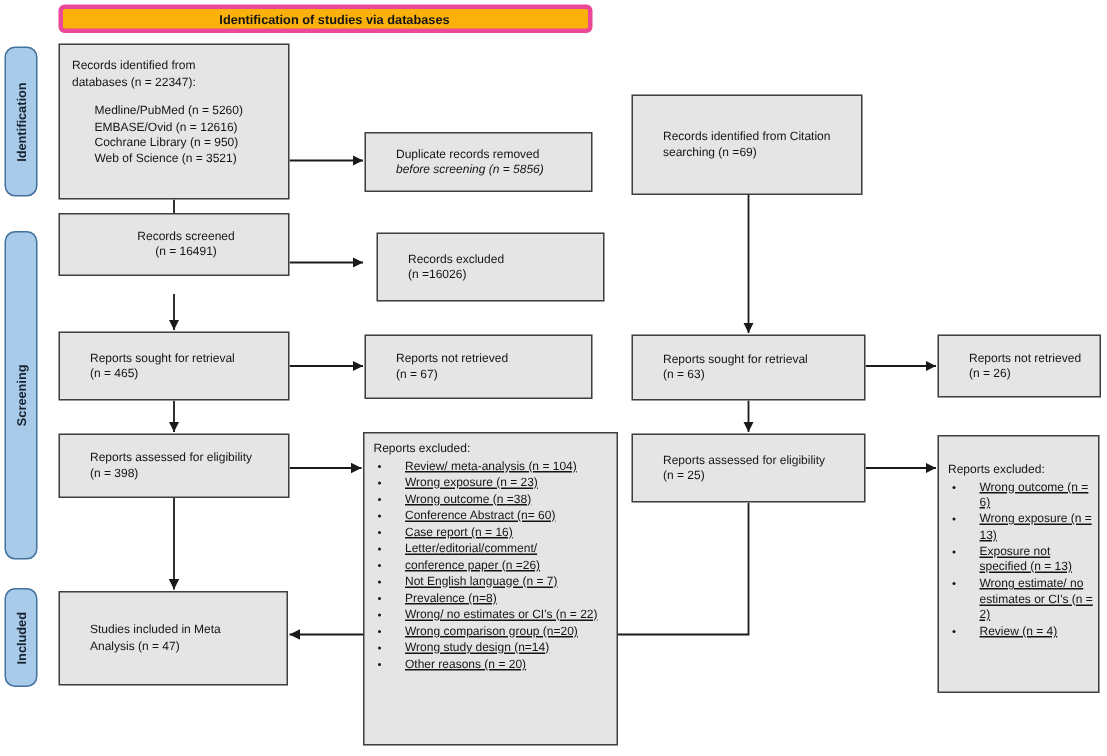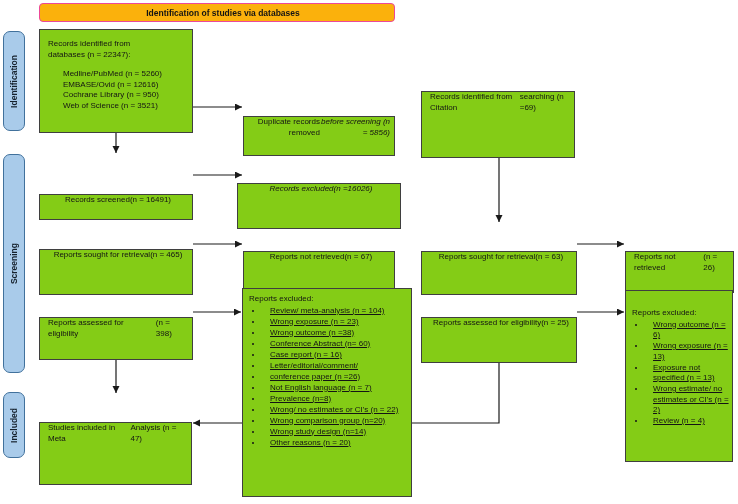--- a/index.html
+++ b/index.html
@@ -5,51 +5,51 @@
   html,body{margin:0;padding:0;background:#fff;}
   #canvas{
     position:relative;width:738px;height:504px;background:#ffffff;
     font-family:"Liberation Sans", sans-serif;color:#141414;overflow:hidden;
   }
   
   #arrows{position:absolute;left:0;top:0;z-index:1;}
   
   .banner{
     position:absolute;z-index:2;height:19px;border-radius:4px;
-    background:#FBB10C;border:1px solid #ec4899;box-sizing:border-box;
+    background:#FBB10C;border:3px solid #ec4899;box-sizing:border-box;
     display:flex;align-items:center;justify-content:center;
     font-size:8.5px;font-weight:bold;color:#141414;padding-left:12px;
   }
   .banner-left{left:39px;top:3px;width:356px;}
   .banner-right{left:422px;top:3px;width:314px;}
   
   .tab{
     position:absolute;z-index:2;left:3px;width:22px;border-radius:7px;
     background:#A9CBEA;border:1px solid #41719C;box-sizing:border-box;
     display:flex;align-items:center;justify-content:center;
   }
   .tab span{
     writing-mode:vertical-rl;transform:rotate(180deg);
     font-size:8.5px;font-weight:bold;white-space:nowrap;color:#16222e;
   }
   .tab-identification{top:31px;height:100px;}
   .tab-screening{top:154px;height:219px;}
   .tab-included{top:392px;height:66px;}
   
   .box{
-    position:absolute;z-index:2;background:#84cc16;
+    position:absolute;z-index:2;background:#e5e5e5;
     border:1px solid #3F3F3F;box-sizing:border-box;
     font-size:8px;line-height:10.5px;color:#141414;
   }
-  .center-v{display:flex;flex-direction:row;justify-content:center;padding:0 4px 0 8px;margin-top:28px;}
+  .center-v{display:flex;flex-direction:column;justify-content:center;padding:0 4px 0 20px;}
   .b1{left:39px;top:29px;width:154px;height:104px;padding:9px 4px 0 8px;}
   .b1 .db-list{margin:9px 0 0 15px;}
-  .b6{left:243px;top:88px;width:152px;height:40px;text-align:right;}
-  .b2{left:39px;top:166px;width:154px;height:26px;}
-  .b7{left:237px;top:155px;width:164px;height:46px;font-style:italic;}
+  .b6{left:243px;top:88px;width:152px;height:40px;}
+  .b2{left:39px;top:142px;width:154px;height:42px;align-items:center;}
+  .b7{left:251px;top:155px;width:152px;height:46px;}
   .b3{left:39px;top:221px;width:154px;height:46px;}
   .b8{left:243px;top:223px;width:152px;height:43px;}
   .b4{left:39px;top:289px;width:154px;height:43px;}
   .b9{left:242px;top:288px;width:170px;height:209px;padding:5px 3px 0 6px;}
   .b5{left:39px;top:394px;width:153px;height:63px;}
   .b10{left:421px;top:63px;width:154px;height:67px;}
   .b11{left:421px;top:223px;width:156px;height:44px;}
   .b12{left:421px;top:289px;width:156px;height:46px;}
   .b13{left:625px;top:223px;width:109px;height:42px;}
   .b14{left:625px;top:290px;width:108px;height:172px;padding:17px 2px 0 6px;}

